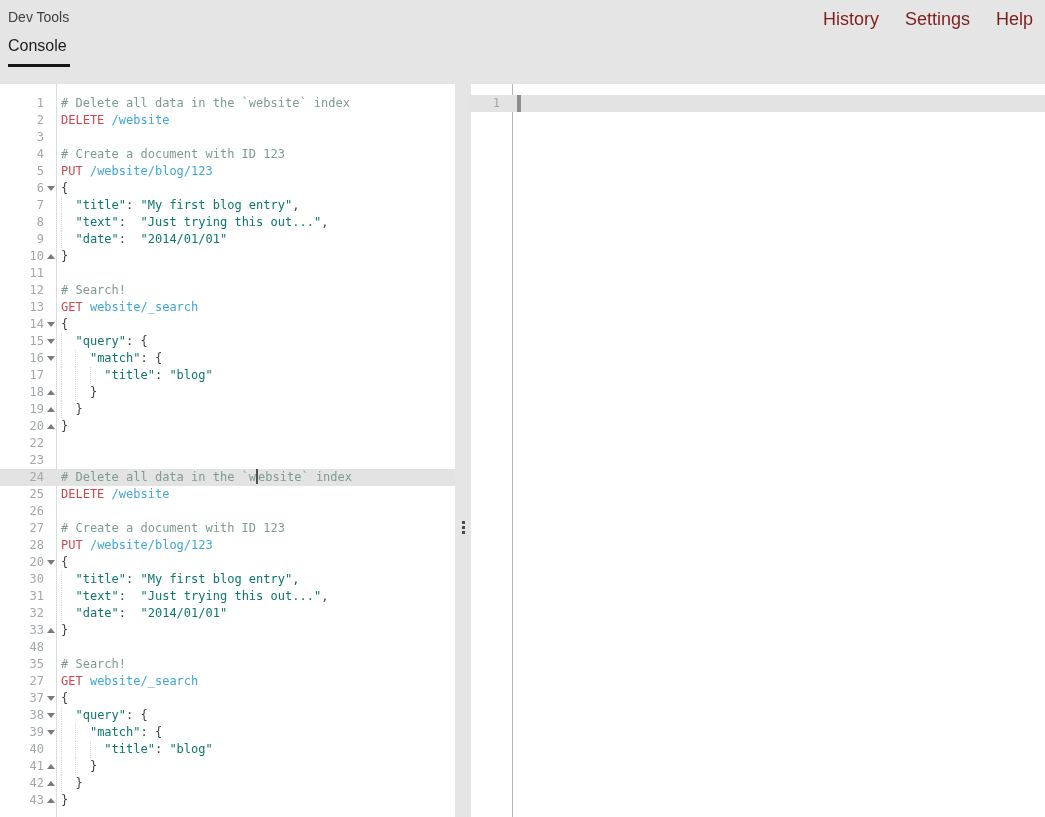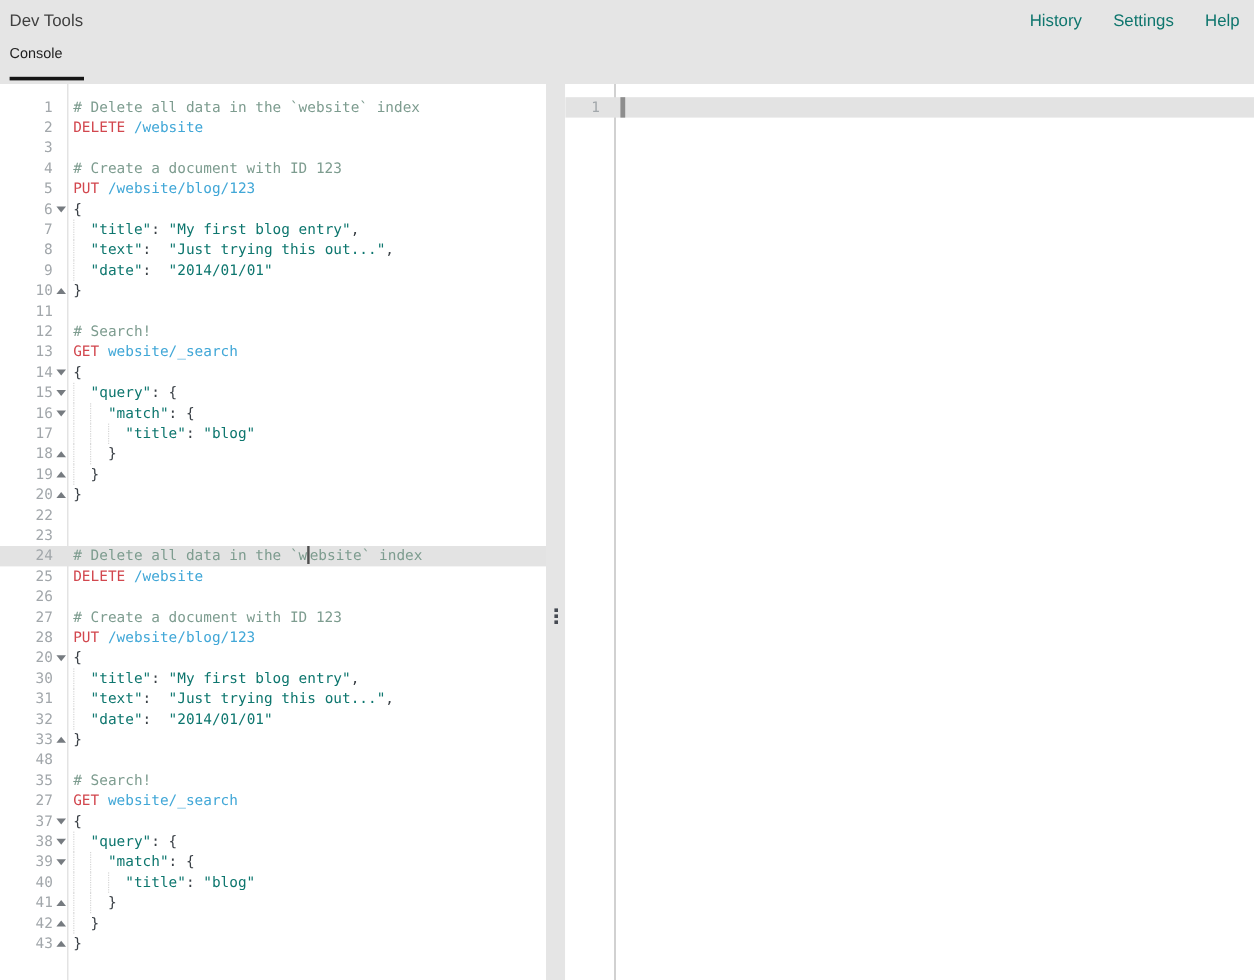--- a/index.html
+++ b/index.html
@@ -7,27 +7,27 @@
     --method:#d2474e; --url:#41a7d7; --comment:#7d9c8f; --string:#0d766e;
     --punct:#393f45; --line-number:#a2a7ab;
     --gutter-rule-left:#dcdcdc; --gutter-rule-right:#b4b4b4;
   }
   *{box-sizing:border-box}
   html,body{margin:0;padding:0}
   body{width:1045px;height:817px;overflow:hidden;background:#fff;
        font-family:"Liberation Sans",sans-serif;-webkit-font-smoothing:antialiased}
 
   
-  .header{height:70px;background:var(--header-bg);position:relative}
+  .header{height:84px;background:var(--header-bg);position:relative}
   .topbar{display:flex;justify-content:space-between;align-items:flex-start;
           padding:9px 12px 0 8px}
   .app-title{font-size:14px;color:#3f3f3f}
   .nav{display:flex;gap:26px}
-  .nav a{font-size:14px;color:#0f766e;text-decoration:none;cursor:pointer}
-  .tab{position:absolute;left:8px;top:37px;font-size:12px;color:#1d1d1d;cursor:pointer}
+  .nav a{font-size:18px;color:#7f1d1d;text-decoration:none;cursor:pointer}
+  .tab{position:absolute;left:8px;top:37px;font-size:16px;color:#1d1d1d;cursor:pointer}
   .tab-underline{position:absolute;left:8px;top:64px;width:62px;height:3px;background:#161616}
 
   
   .main{display:flex;height:747px;overflow:hidden}
   .pane{position:relative;overflow:hidden;background:#fff}
   .pane-left{width:455px;flex:none}
   .pane-right{flex:1}
   .resizer{width:16px;flex:none;background:var(--header-bg);position:relative;cursor:col-resize}
   .drag-dots{position:absolute;left:0;right:0;top:437px;display:flex;flex-direction:column;
              align-items:center;gap:2px}

